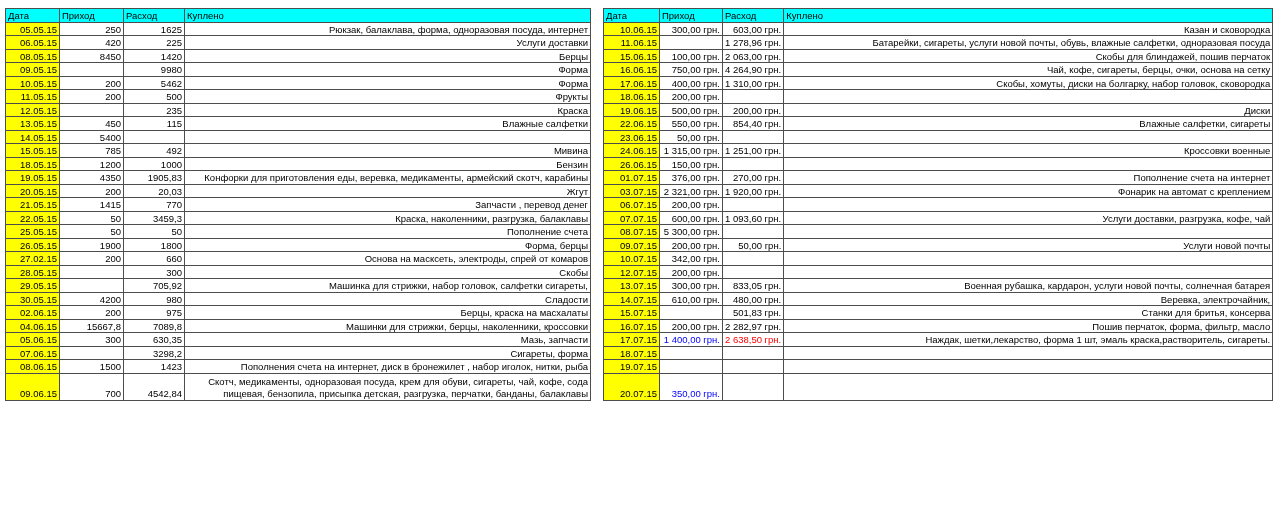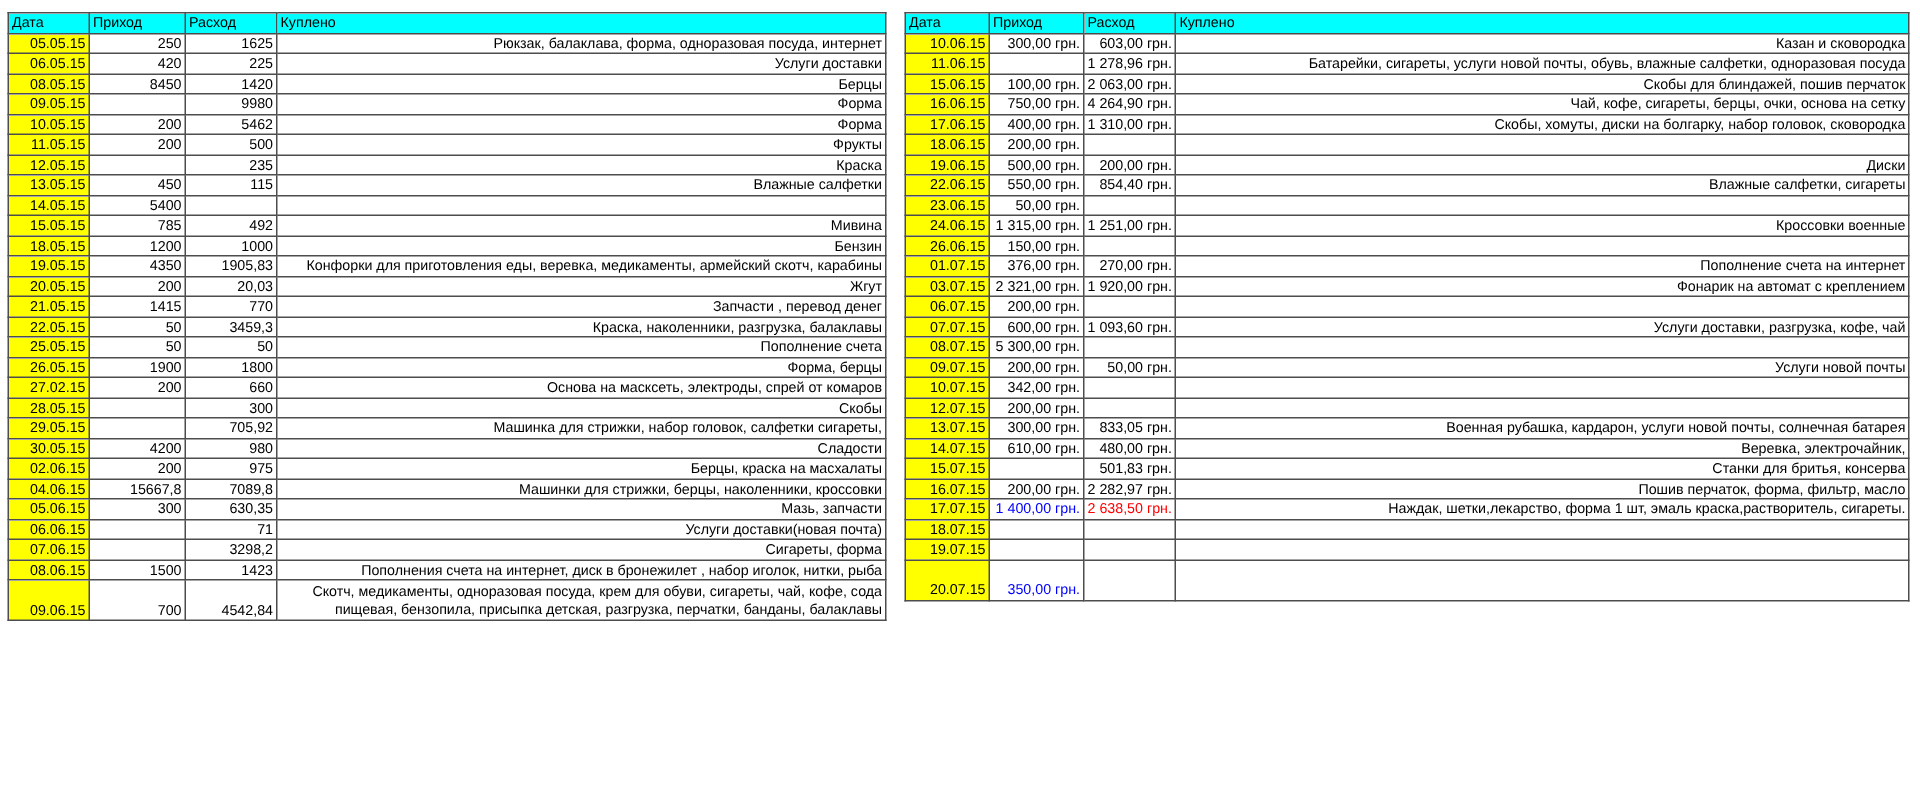--- a/index.html
+++ b/index.html
@@ -198,26 +198,20 @@
         <td class="num">7089,8</td>
         <td class="bought">Машинки для стрижки, берцы, наколенники, кроссовки</td>
       </tr>
       <tr>
         <td class="date">05.06.15</td>
         <td class="num">300</td>
         <td class="num">630,35</td>
         <td class="bought">Мазь, запчасти</td>
       </tr>
       <tr>
-        <td class="date">06.06.15</td>
-        <td class="num"></td>
-        <td class="num">71</td>
-        <td class="bought">Услуги доставки(новая почта)</td>
-      </tr>
-      <tr>
         <td class="date">07.06.15</td>
         <td class="num"></td>
         <td class="num">3298,2</td>
         <td class="bought">Сигареты, форма</td>
       </tr>
       <tr>
         <td class="date">08.06.15</td>
         <td class="num">1500</td>
         <td class="num">1423</td>
         <td class="bought">Пополнения счета на интернет, диск в бронежилет , набор иголок, нитки, рыба</td>

